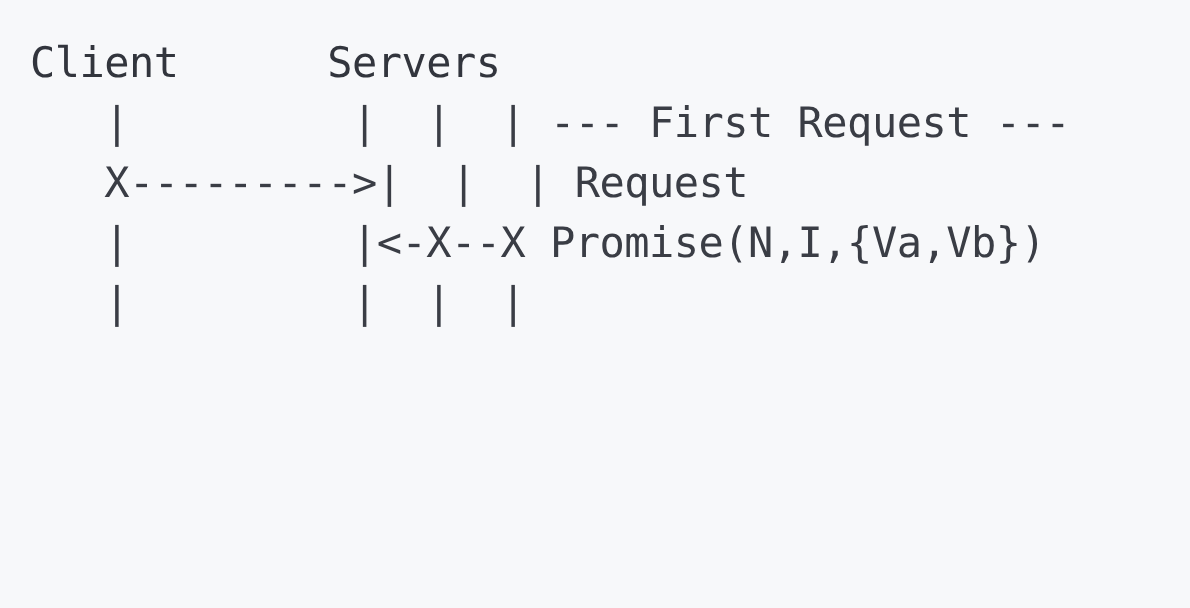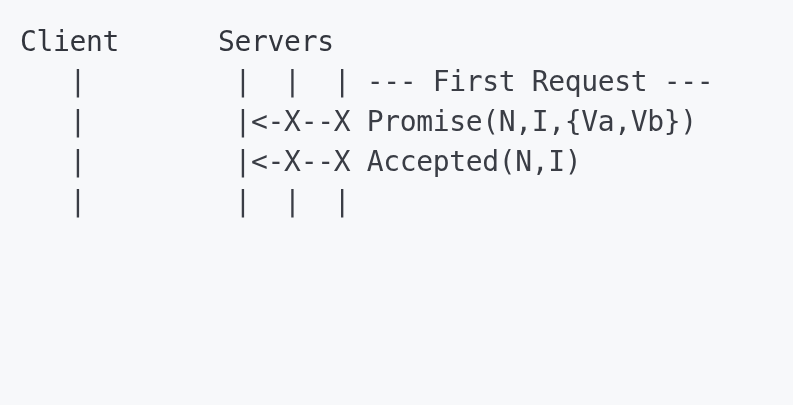--- a/index.html
+++ b/index.html
@@ -33,16 +33,16 @@
   .header-row {
     color: #32353d;
   }
 </style>
 </head>
 <body>
 
 <div id="diagram">
   <span class="ascii-row header-row">Client      Servers</span>
   <span class="ascii-row">   |         |  |  | --- First Request ---</span>
+  <span class="ascii-row">   X---------&gt;|  |  | Request</span>
   <span class="ascii-row">   |         |&lt;-X--X Promise(N,I,{Va,Vb})</span>
-  <span class="ascii-row">   |         |&lt;-X--X Accepted(N,I)</span>
   <span class="ascii-row">   |         |  |  |</span>
 </div>
 
 </body></html>

